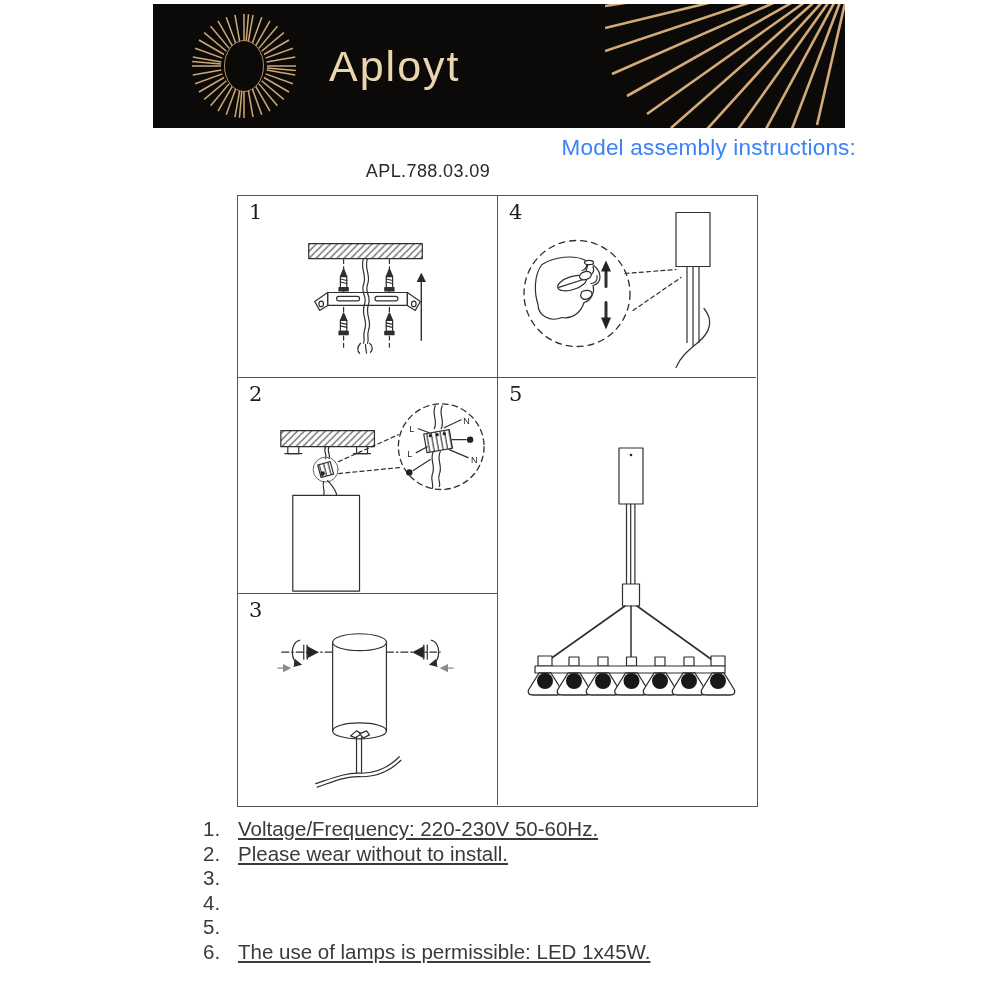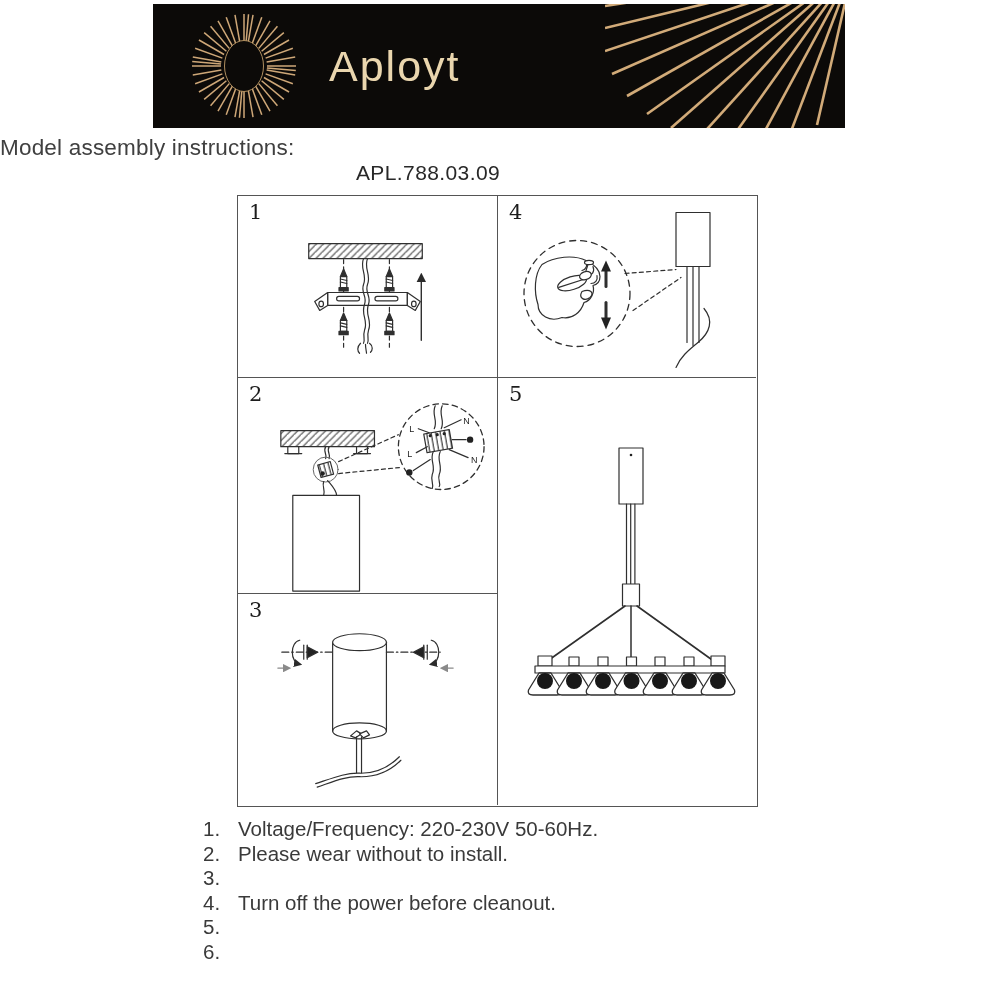--- a/index.html
+++ b/index.html
@@ -5,42 +5,42 @@
   html,body{margin:0;padding:0;background:#ffffff;}
   .page{position:relative;width:856px;height:1000px;background:#fff;overflow:hidden;
         font-family:"Liberation Sans",sans-serif;border-radius:13px;}
   
   .banner{position:absolute;left:153px;top:4px;width:692px;height:124px;background:#0c0a08;overflow:hidden;}
   .sunwrap{position:absolute;left:36px;top:7px;width:110px;height:110px;}
   .brand{position:absolute;left:176px;top:0;height:124px;line-height:124px;
          font-size:43px;letter-spacing:2px;color:#ead6ae;font-weight:400;}
   .rays-right{position:absolute;right:0;top:0;width:240px;height:124px;}
   
-  .title{position:absolute;left:0;top:135px;width:100%;text-align:left;
-         font-size:22.5px;color:#404040;letter-spacing:.2px;}
+  .title{position:absolute;left:0;top:135px;width:100%;text-align:right;
+         font-size:22.5px;color:#3b82f6;letter-spacing:.2px;}
   .model{position:absolute;left:0;top:161px;width:100%;text-align:center;
-         font-size:21px;color:#282828;letter-spacing:.4px;}
+         font-size:18px;color:#282828;letter-spacing:.4px;}
   
   .grid{position:absolute;left:237px;top:195px;width:521px;height:612px;
         border:1.5px solid #555;box-sizing:border-box;background:#fff;}
   .cell{position:absolute;box-sizing:border-box;background:#fff;}
   .c1{left:0;top:0;width:260px;height:182px;border-right:1.5px solid #555;border-bottom:1.5px solid #555;}
   .c2{left:0;top:182px;width:260px;height:216px;border-right:1.5px solid #555;border-bottom:1.5px solid #555;}
   .c3{left:0;top:398px;width:260px;height:211px;border-right:1.5px solid #555;}
   .c4{left:260px;top:0;width:258px;height:182px;border-bottom:1.5px solid #555;}
   .c5{left:260px;top:182px;width:258px;height:427px;}
   .pnum{position:absolute;left:11px;top:4px;font-family:"DejaVu Serif",serif;
         font-size:21px;color:#1d1d1d;z-index:2;}
   .cell svg.draw{position:absolute;left:0;top:0;width:100%;height:100%;}
   svg.draw{stroke:#2f2f2f;fill:none;stroke-width:1.2;stroke-linecap:round;stroke-linejoin:round;}
   
   .instr{position:absolute;left:0;top:817px;width:100%;}
   .irow{position:relative;height:24.6px;line-height:24.6px;font-size:20.5px;color:#3a3a3a;}
   .inum{position:absolute;left:203px;}
-  .itext{position:absolute;left:238px;white-space:nowrap;}
+  .itext{position:absolute;left:238px;white-space:nowrap;text-decoration:underline;}
 </style>
 </head>
 <body>
 
 <svg width="0" height="0" style="position:absolute" aria-hidden="true">
   <defs>
     <pattern id="hatch" patternUnits="userSpaceOnUse" width="7" height="7">
       <path d="M-1,8 L8,-1" stroke="#3a3a3a" stroke-width="1.1"></path>
       <path d="M3,11 L11,3" stroke="#3a3a3a" stroke-width="1.1"></path>
     </pattern>
@@ -356,23 +356,23 @@
     </div>
     <div class="irow">
       <span class="inum">2.</span>
       <span class="itext">Please wear without to install.</span>
     </div>
     <div class="irow">
       <span class="inum">3.</span>
     </div>
     <div class="irow">
       <span class="inum">4.</span>
-      <span class="itext">Turn off the power before cleanout.</span>
     </div>
     <div class="irow">
       <span class="inum">5.</span>
     </div>
     <div class="irow">
       <span class="inum">6.</span>
+      <span class="itext">The use of lamps is permissible: LED 1x45W.</span>
     </div>
   </div>
 
 </div>
 
 </body></html>

